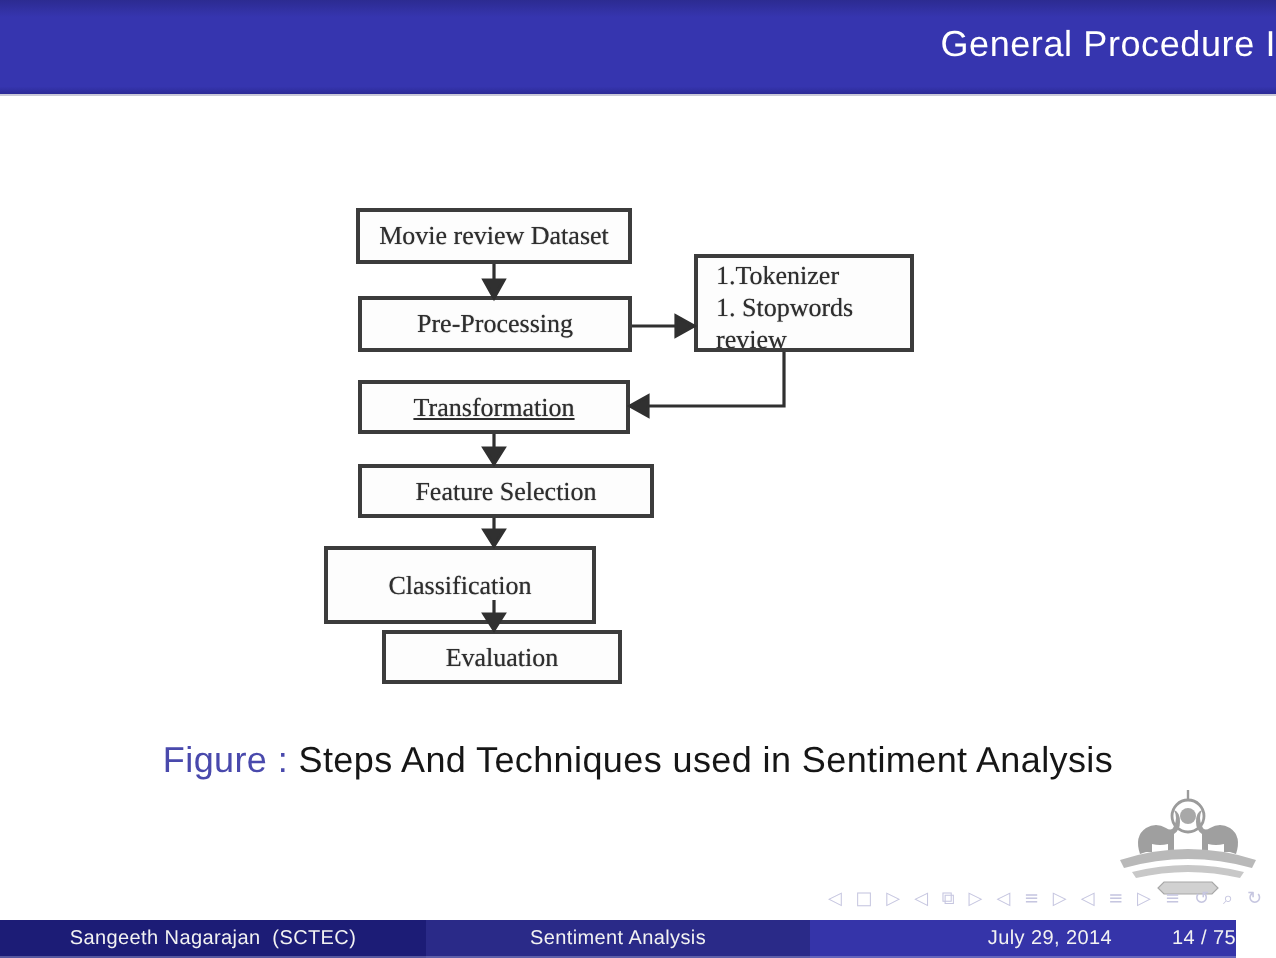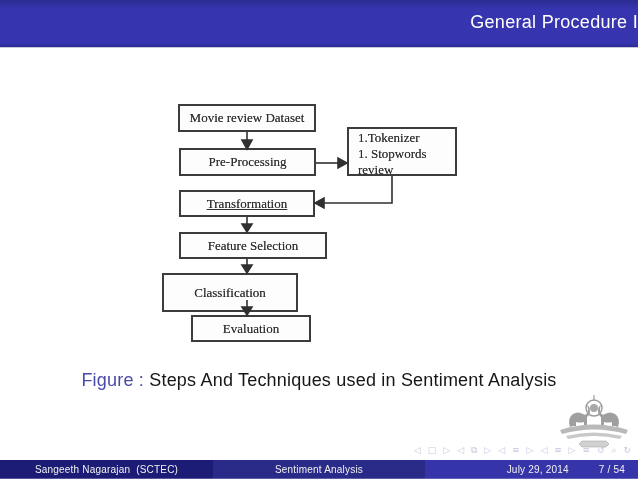--- a/index.html
+++ b/index.html
@@ -54,22 +54,22 @@
     display:flex;justify-content:space-between;align-items:center;
     font-family:"DejaVu Sans",sans-serif;font-size:9px;color:var(--nav_color);
   }
   .nav-group{letter-spacing:2px;cursor:pointer;white-space:pre;}
   
   .footline{
     position:absolute;left:0;bottom:0;width:638px;height:19px;display:flex;
     font-size:10px;color:#f2f2f2;letter-spacing:.2px;
   }
   .foot-author{width:213px;background:var(--footer_author_bg);display:flex;align-items:center;justify-content:center;white-space:pre;}
-  .foot-title{width:212px;background:var(--footer_title_bg);display:flex;align-items:center;justify-content:center;}
-  .foot-date{width:213px;background:var(--footer_date_bg);display:flex;align-items:center;justify-content:flex-end;gap:30px;padding-right:13px;}
+  .foot-title{width:192px;background:var(--footer_title_bg);display:flex;align-items:center;justify-content:center;}
+  .foot-date{width:213px;background:var(--footer_date_bg);display:flex;align-items:center;justify-content:flex-end;gap:30px;}
   .footline div{box-shadow:inset 0 -1px 0 rgba(160,160,210,.45);}
 </style>
 </head>
 <body>
 
 <div class="slide">
 
   <div class="frametitle">
     <span class="frametitle-text">General Procedure I</span>
   </div>
@@ -153,17 +153,17 @@
     <span class="nav-group">◁ ≡ ▷</span>
     <span class="nav-group">≡</span>
     <span class="nav-group">↺ ⌕ ↻</span>
   </div>
 
   <div class="footline">
     <div class="foot-author">Sangeeth Nagarajan  (SCTEC)</div>
     <div class="foot-title">Sentiment Analysis</div>
     <div class="foot-date">
       <span>July 29, 2014</span>
-      <span>7 / 54</span>
+      <span>14 / 75</span>
     </div>
   </div>
 
 </div>
 
 </body></html>

